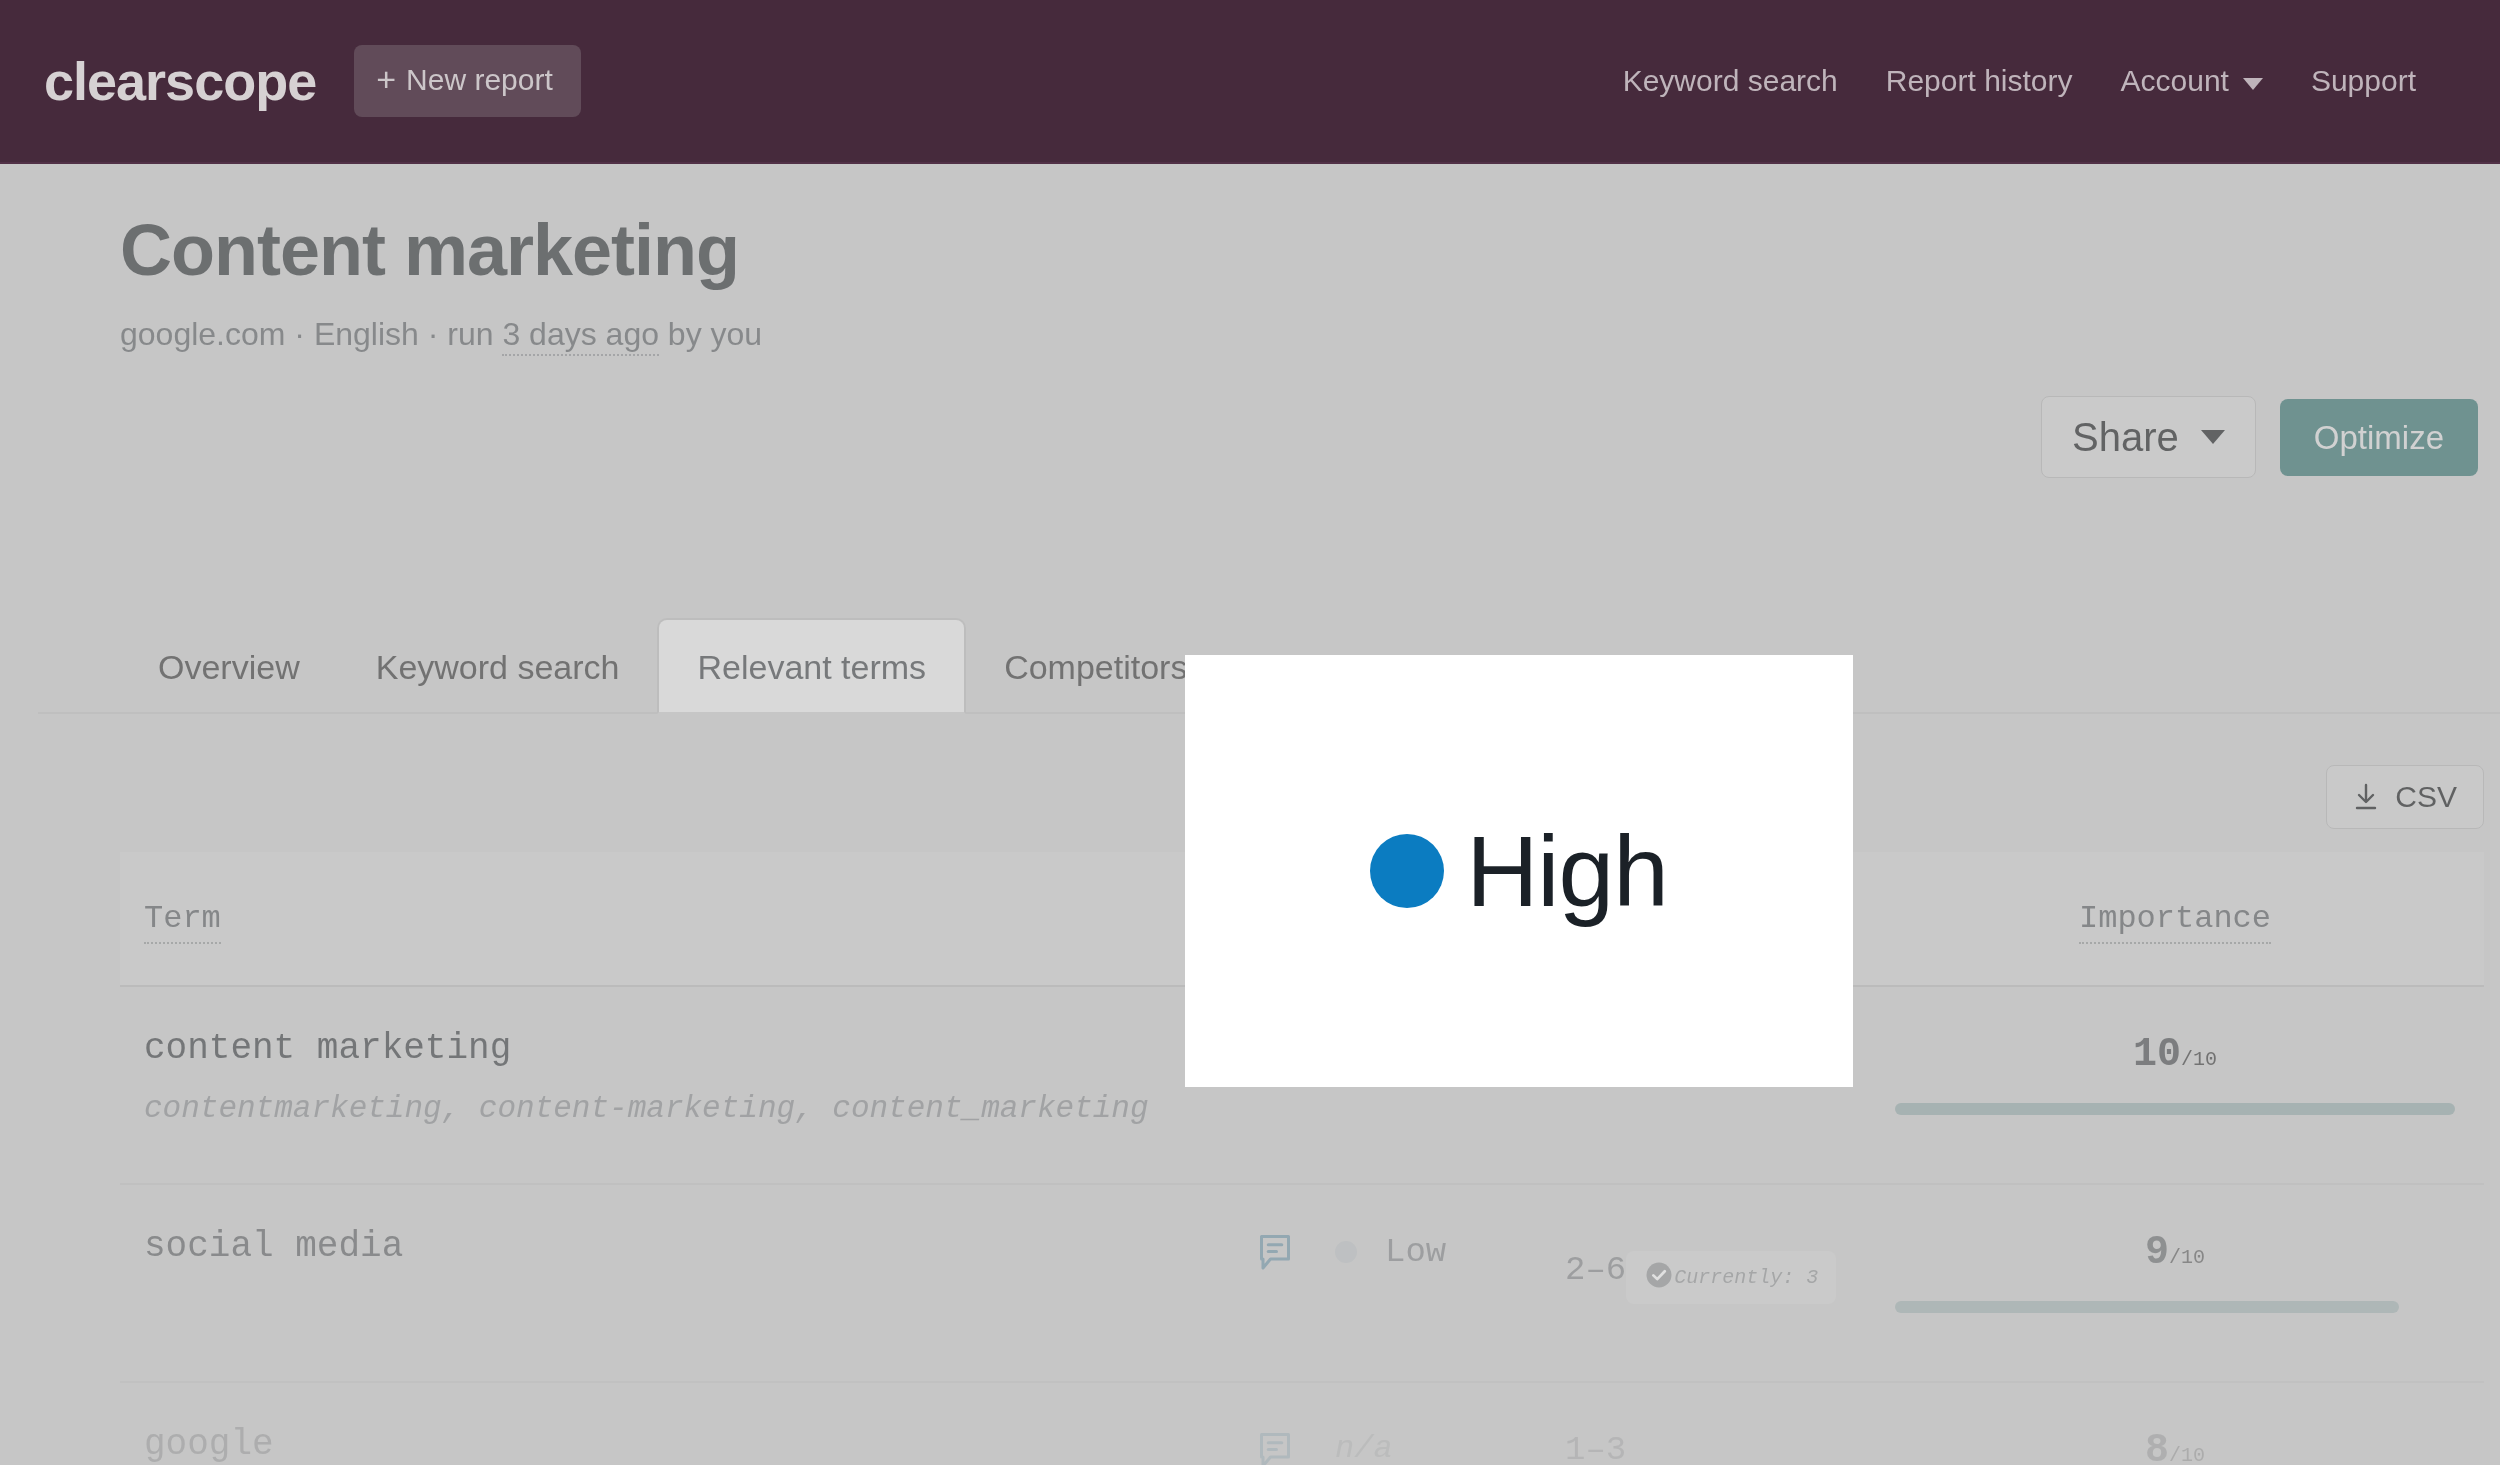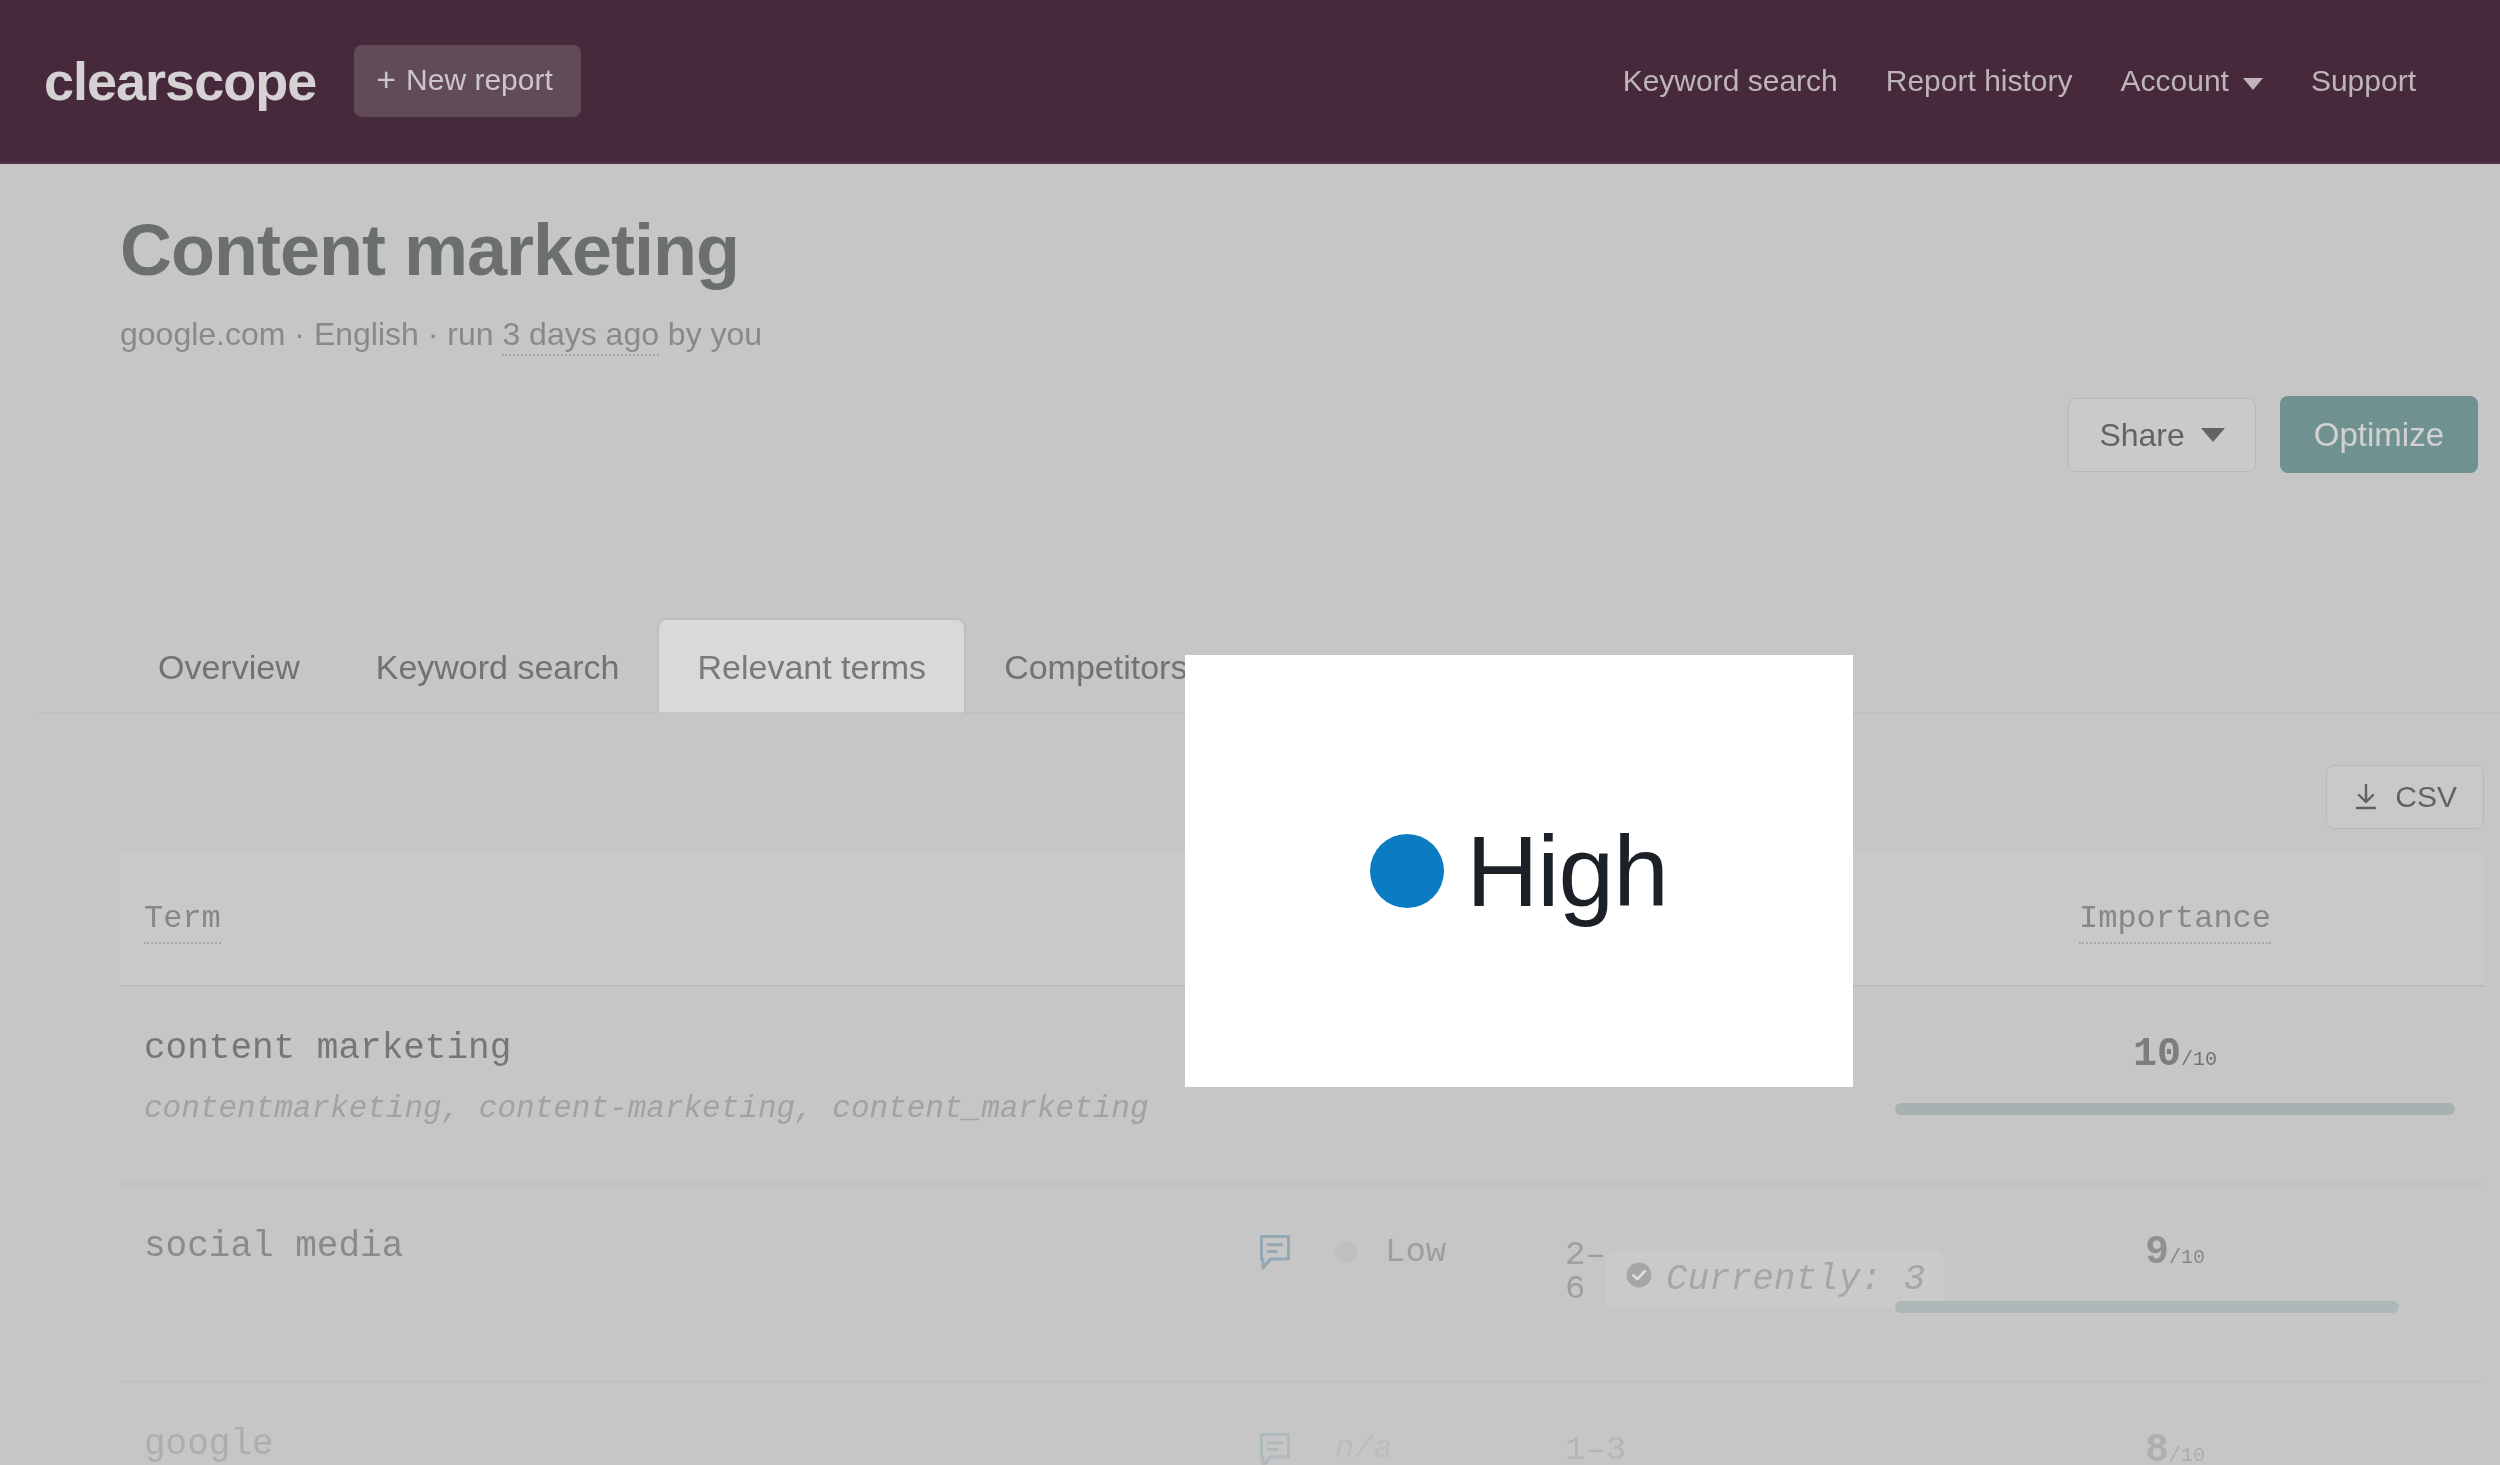--- a/index.html
+++ b/index.html
@@ -128,26 +128,26 @@
     right: 60px;
     display: flex;
     align-items: center;
     gap: 24px;
   }
   .share-btn {
     background: rgba(255,255,255,0.13);
     border: 1.5px solid #b0b0b0;
     border-radius: 8px;
     color: #22282c;
-    font-size: 32px;
+    font-size: 40px;
     font-family: "Liberation Sans", sans-serif;
     padding: 20px 30px;
     display: flex;
     align-items: center;
-    gap: 16px;
+    gap: 22px;
     cursor: pointer;
     line-height: 1;
   }
   .share-caret {
     width: 0; height: 0;
     border-left: 12px solid transparent;
     border-right: 12px solid transparent;
     border-top: 14px solid #22282c;
     display: inline-block;
   }
@@ -275,22 +275,21 @@
   .vol-na { font-size: 32px; color: #8d9398; font-style: italic; line-height: 1; padding-top: 6px; }
 
   .usage-target { font-size: 34px; color: #6c7278; line-height: 1; padding-top: 6px; }
   .usage-badge {
     margin-top: 22px;
     background: rgba(255,255,255,0.18);
     border-radius: 8px;
     padding: 9px 18px;
     display: flex;
     align-items: center;
-    gap: 12px;
-    font-size: 36px;
+    font-size: 20px;
     font-style: italic;
     color: #7d8388;
     line-height: 1;
     white-space: nowrap;
   }
   .check-icon { flex: 0 0 auto; }
 
   .imp-score {
     text-align: center;
     line-height: 1;

